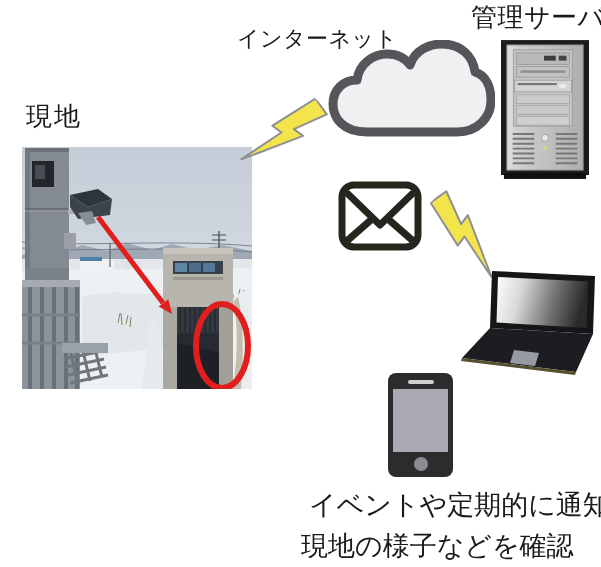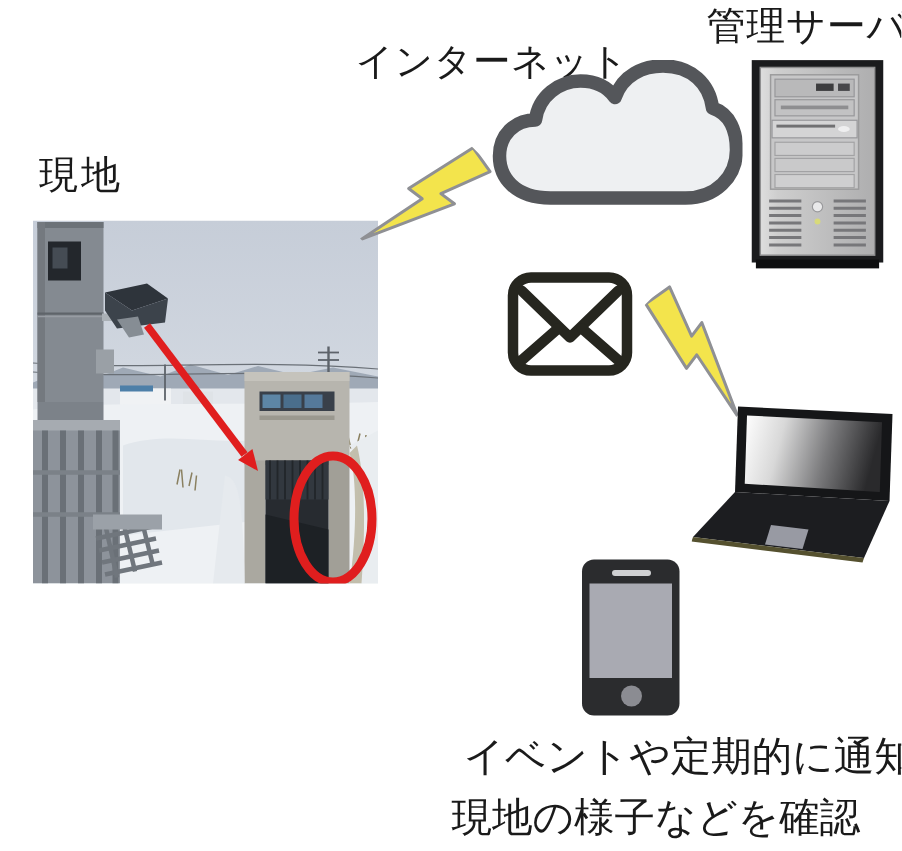--- a/index.html
+++ b/index.html
@@ -1,19 +1,19 @@
 <!DOCTYPE html>
 <html><head>
 <meta charset="utf-8">
 <style>
   html,body{margin:0;padding:0;background:#ffffff;font-family:"DejaVu Sans",sans-serif;}
   .stage{position:relative;width:601px;height:567px;background:#ffffff;overflow:hidden;}
   .label{position:absolute;color:#1a1a1a;white-space:nowrap;}
   .site-label{left:26px;top:99px;font-size:26px;letter-spacing:2px;text-align:center;}
-  .internet-label{left:237px;top:24px;font-size:25px;letter-spacing:0.5px;}
+  .internet-label{left:237px;top:24px;font-size:22px;letter-spacing:0.5px;}
   .server-label{left:471px;top:0px;font-size:26px;letter-spacing:0.5px;}
   .cloud{position:absolute;left:325px;top:40px;width:170px;height:100px;}
   .server-svg{position:absolute;left:501px;top:39px;width:88px;height:141px;}
   .photo-svg{position:absolute;left:22px;top:147px;width:230px;height:242px;}
   .bolt{position:absolute;width:48px;height:96px;}
   .bolt1{left:262px;top:89px;transform:rotate(45deg);}
   .bolt2{left:445px;top:184px;transform:rotate(-45deg);}
   .mail-svg{position:absolute;left:338px;top:181px;width:84px;height:70px;}
   .laptop-svg{position:absolute;left:461px;top:270px;width:138px;height:112px;}
   .phone{position:absolute;left:388px;top:373px;width:65px;height:104px;background:#2b2c2e;border-radius:8px;}

